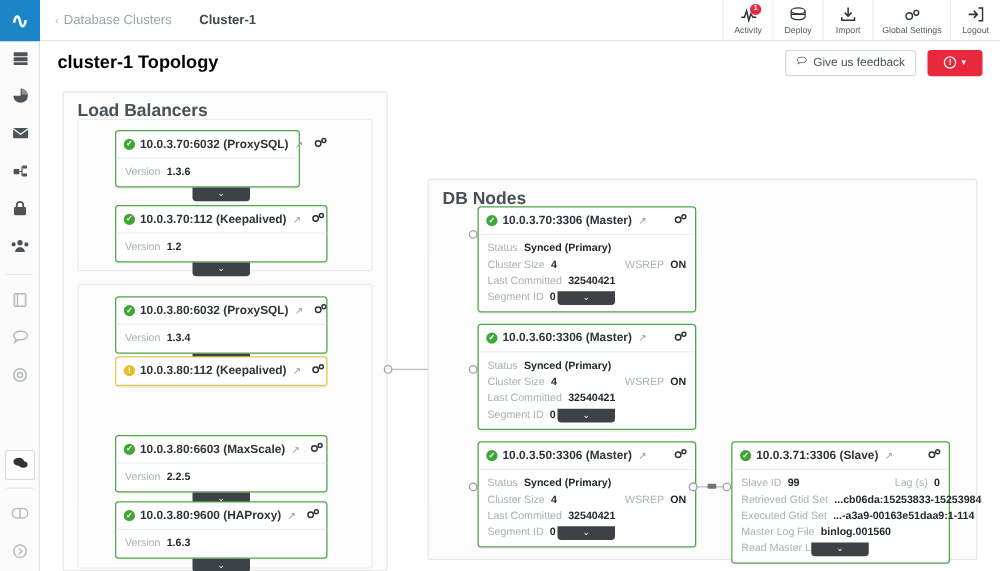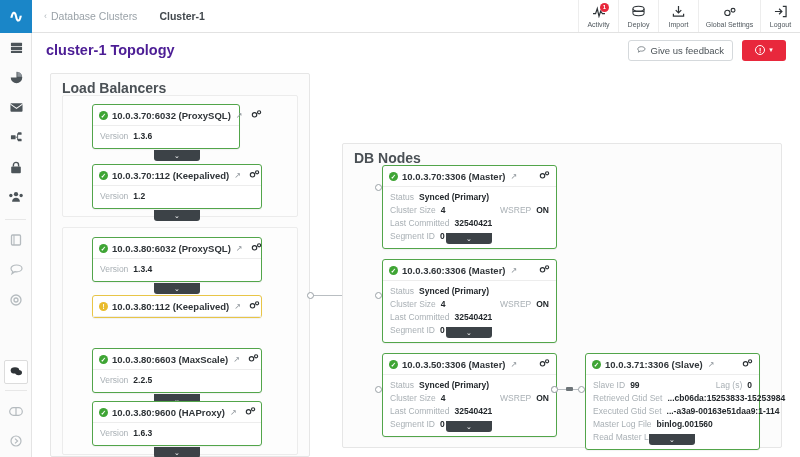--- a/index.html
+++ b/index.html
@@ -99,21 +99,21 @@
 
   
   .page-header {
     position: absolute; top: 33px; left: 32px;
     width: 768px; height: 34px;
     background: #ffffff;
     display: flex; align-items: center;
     padding: 0 14px;
     z-index: 10;
   }
-  .page-title { font-size: 14.5px; font-weight: bold; color: #4c1d95; }
+  .page-title { font-size: 14.5px; font-weight: bold; color: #000000; }
   .ph-spacer { flex: 1; }
   .feedback-btn {
     border: 1px solid #d5d9dc;
     background: #fff;
     border-radius: 3px;
     height: 21px;
     padding: 0 8px;
     display: flex; align-items: center; gap: 5px;
     font-size: 9.5px; color: #4b5257;
   }
@@ -511,21 +511,21 @@
       <div class="kv-row">
         <span class="kv-k">Version</span>
         <span class="kv-v">1.3.4</span>
       </div>
     </div>
   </div>
   <div class="expander" style="left:122px; top:216px;">
     <span>⌄</span>
   </div>
 
-  <div class="card warn" style="left:60px; top:228px; width:170px;">
+  <div class="card warn" style="left:60px; top:218px; width:170px;">
     <div class="card-head">
       <span class="status-dot warn">!</span>
       <span class="card-title">10.0.3.80:112 (Keepalived)</span>
       <span class="ext-icon">↗</span>
       <span class="head-spacer"></span>
       <span class="gear-icon">
         <svg width="11" height="10" viewBox="0 0 14 11">
             <circle cx="4.5" cy="6.5" r="2.8" fill="none" stroke="#2c3135" stroke-width="1.5"></circle>
             <circle cx="10.3" cy="3.4" r="2" fill="none" stroke="#2c3135" stroke-width="1.5"></circle>
           </svg>

